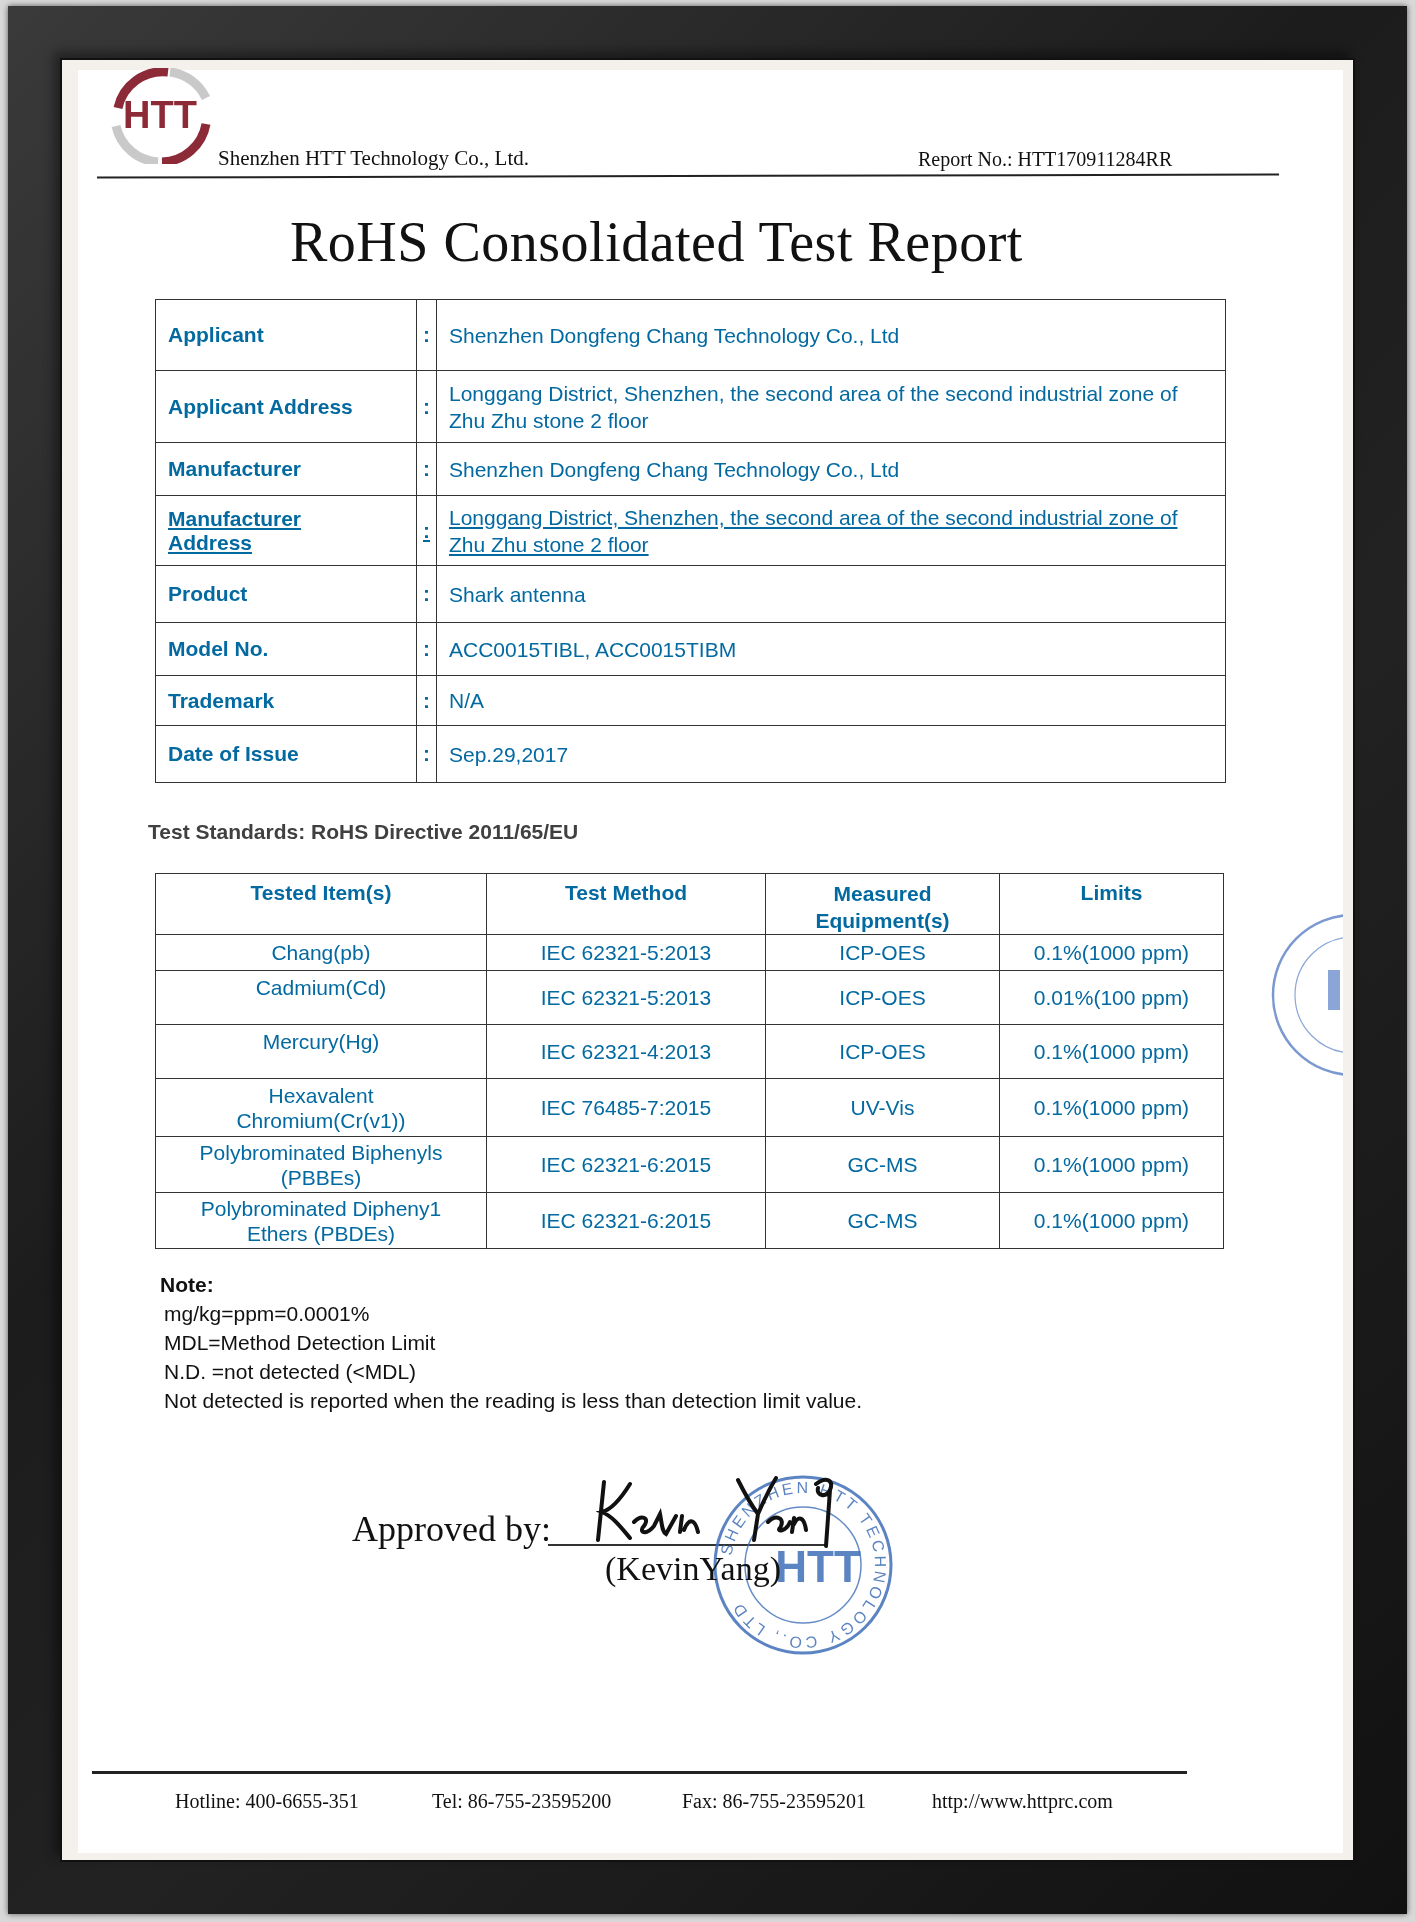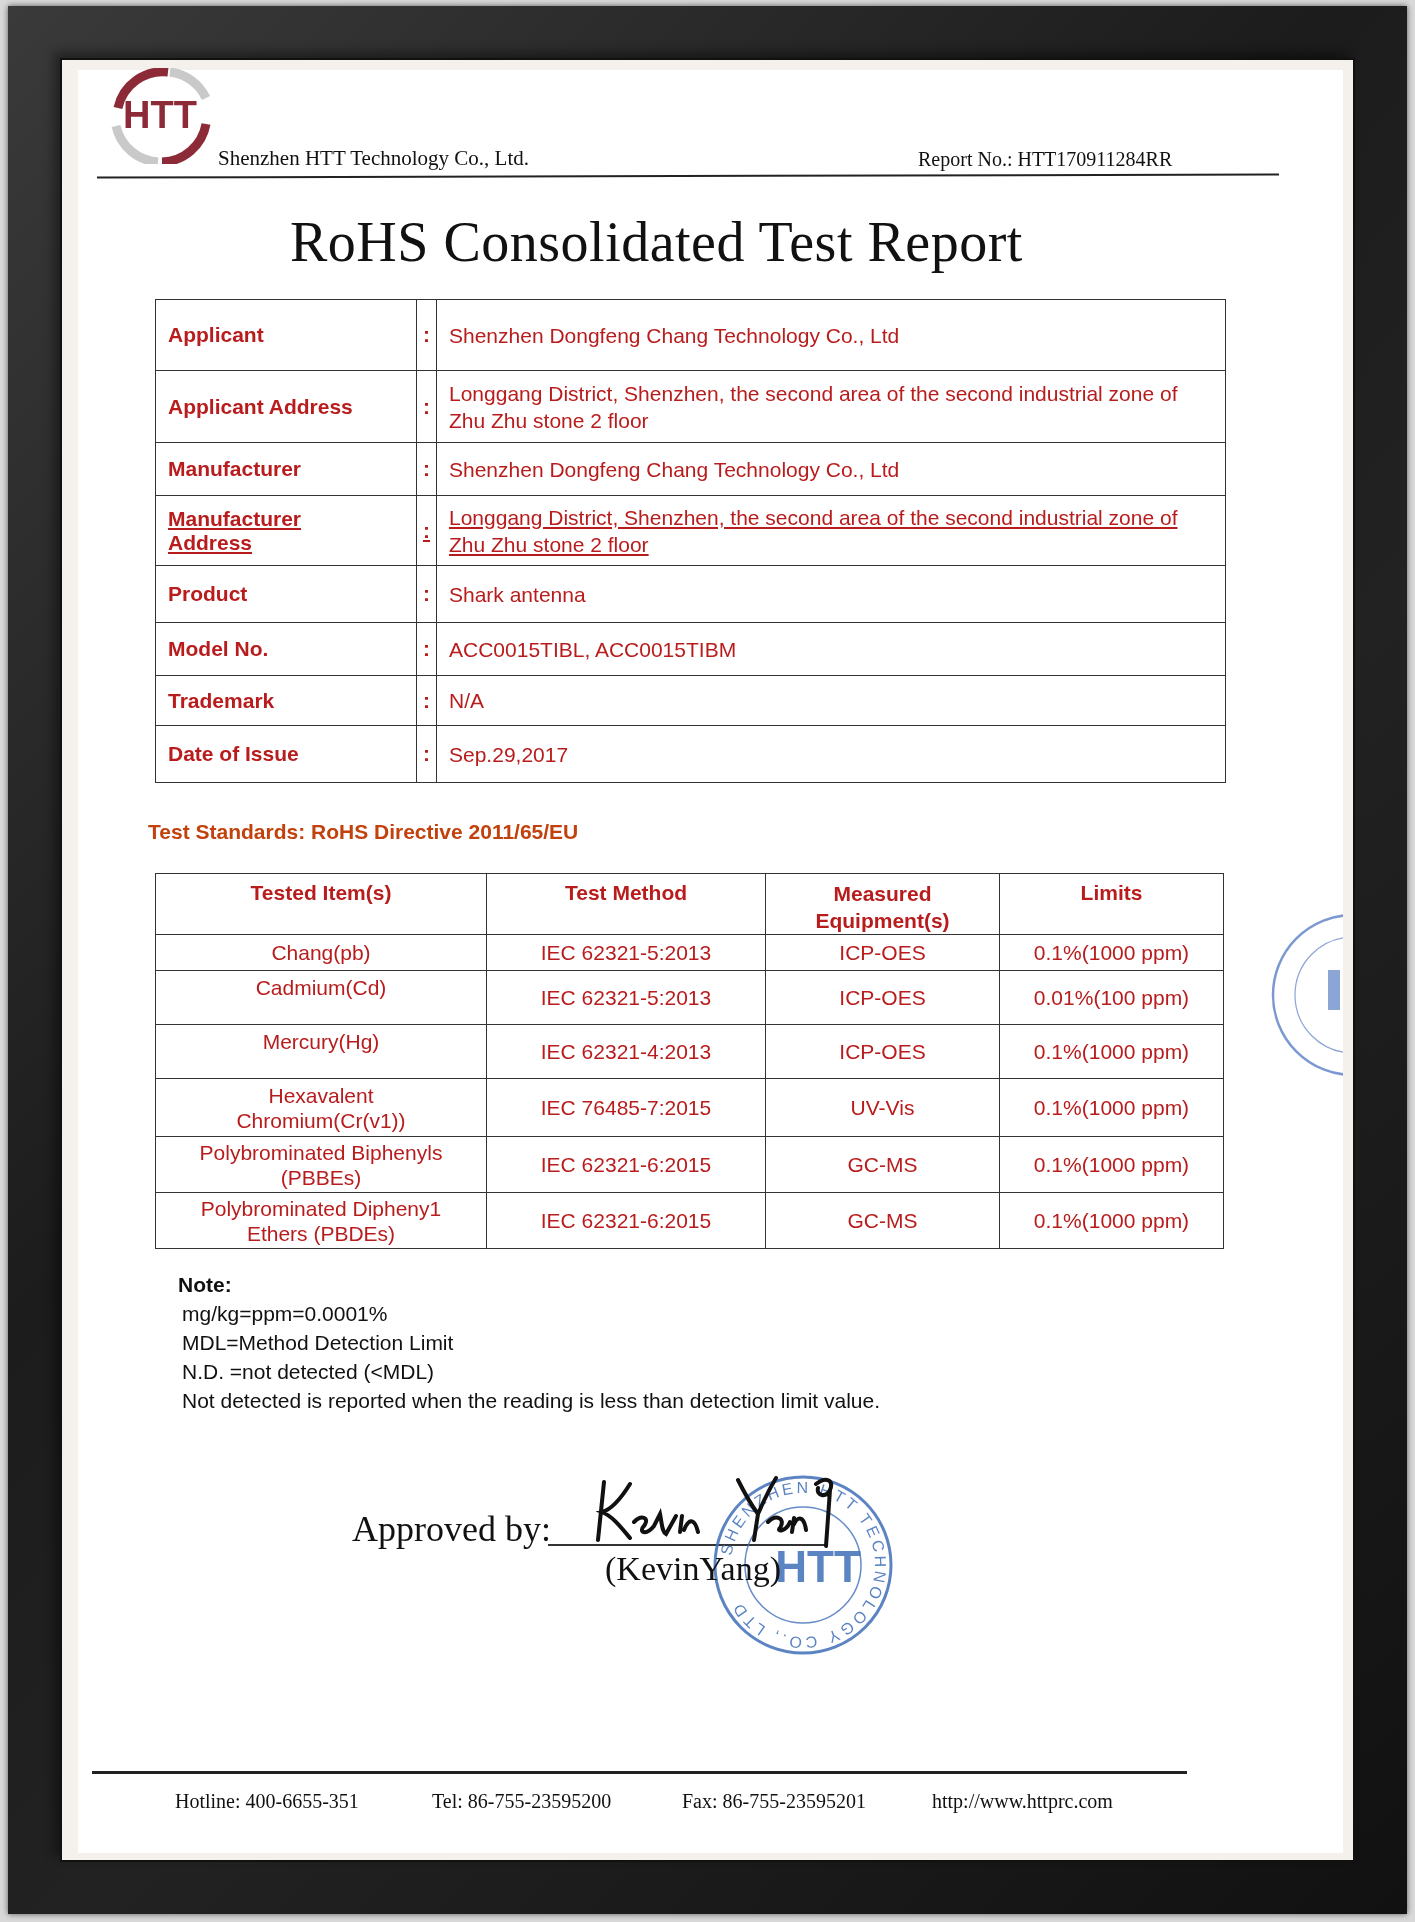--- a/index.html
+++ b/index.html
@@ -7,29 +7,29 @@
   .frame { position:absolute; left:8px; top:6px; width:1399px; height:1908px; background:linear-gradient(135deg,#3a3a3a,#1c1c1c 40%,#222 60%,#111); box-shadow:0 0 6px rgba(0,0,0,.6); }
   .frame-inner { position:absolute; left:52px; top:52px; right:52px; bottom:52px; background:#f4f1ec; box-shadow: inset 0 0 0 2px #111, -6px -6px 10px rgba(0,0,0,.4); }
   .paper { position:absolute; left:78px; top:70px; width:1265px; height:1783px; background:#fff; }
   .abs { position:absolute; }
   .serif { font-family:"Liberation Serif", serif; color:#111; }
   .logo { position:absolute; left:98px; top:68px; width:124px; height:96px; }
   .hdr-company { left:218px; top:146px; font-size:21px; }
   .hdr-report { left:918px; top:148px; font-size:20px; }
   .hdr-line { left:97px; top:175px; width:1182px; height:2px; background:#222; transform:rotate(-0.15deg); }
   .title { left:290px; top:210px; font-size:56px; letter-spacing:0.5px; }
-  table { border-collapse:collapse; position:absolute; color:#b91c1c; }
+  table { border-collapse:collapse; position:absolute; color:#0369a1; }
   .info td { border:1.5px solid #333; font-size:21px; padding:0 12px; vertical-align:middle; }
   .info td.lbl { font-weight:bold; width:236px; }
   .info td.colon { width:0; padding:0 6px; font-weight:bold; text-align:center; }
   .info td.val { line-height:27px; }
-  .std { left:148px; top:818px; font-size:21px; font-weight:bold; color:#c2410c; line-height:28px; }
+  .std { left:148px; top:818px; font-size:21px; font-weight:bold; color:#404040; line-height:28px; }
   .tests td, .tests th { border:1.5px solid #333; font-size:21px; text-align:center; vertical-align:middle; padding:0 4px; line-height:25px; }
   .tests th { font-weight:bold; vertical-align:top; padding-top:6px; }
-  .note { left:178px; top:1270px; font-size:21px; color:#111; line-height:29px; }
+  .note { left:160px; top:1270px; font-size:21px; color:#111; line-height:29px; }
   .note .nt { font-weight:bold; }
   .approved { left:352px; top:1508px; font-size:36px; }
   .appr-line { left:548px; top:1544px; width:280px; height:2px; background:#333; }
   .appr-name { left:605px; top:1550px; font-size:34px; }
   .sig { left:590px; top:1470px; }
   .stamp { left:708px; top:1470px; }
   .stamp2 { left:1268px; top:910px; width:75px; height:170px; overflow:hidden; }
   .foot-line { left:92px; top:1771px; width:1095px; height:3px; background:#222; }
   .foot { top:1790px; font-size:20px; }
 </style>

